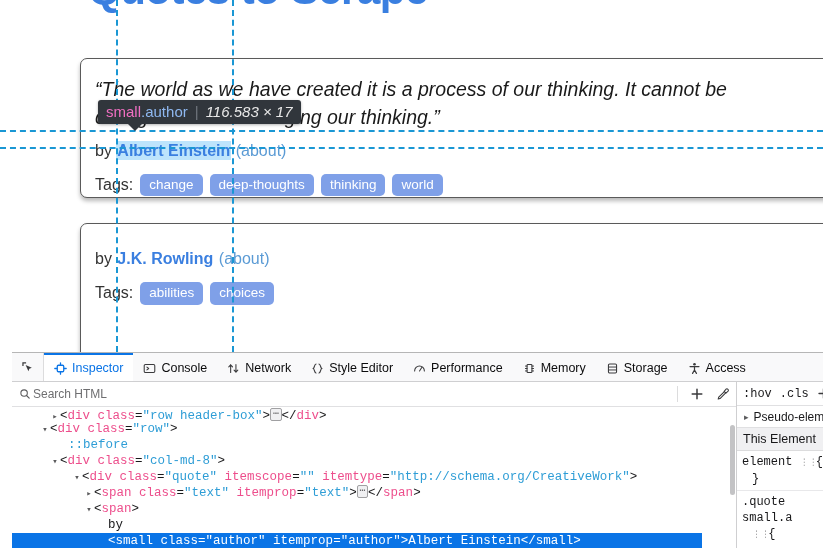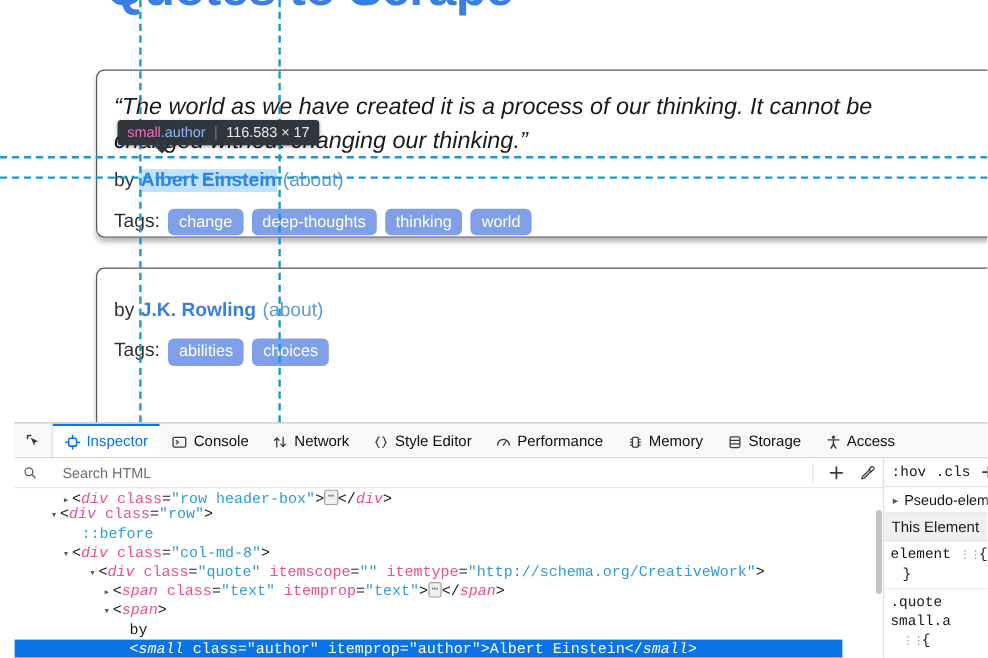--- a/index.html
+++ b/index.html
@@ -98,30 +98,30 @@
   }
 
   
   .infobar {
     position: absolute;
     z-index: 40;
     background: #31363c;
     color: #e8e8e8;
     border-radius: 3px;
     padding: 3px 8px 4px 8px;
-    font-size: 12px;
+    font-size: 15px;
     font-family: "Liberation Sans", sans-serif;
     white-space: nowrap;
     display: flex; align-items: center; gap: 7px;
     box-shadow: 0 1px 3px rgba(0,0,0,0.3);
   }
   .infobar .tag-name { color: #f06fc2; }
   .infobar .class-name { color: #8fb8f0; }
   .infobar .sep { color: #70767d; }
-  .infobar .dims { color: #e8e8e8; }
+  .infobar .dims { color: #e8e8e8; font-style: italic; }
   .infobar-arrow {
     position: absolute;
     left: 30px; bottom: -7px;
     width: 0; height: 0;
     border-left: 7px solid transparent;
     border-right: 7px solid transparent;
     border-top: 7px solid #31363c;
   }
 
   
@@ -164,39 +164,39 @@
   #dt-left { width: 725px; border-right: 1px solid #cfcfd1; display: flex; flex-direction: column; }
   #dt-right { width: 98px; display: flex; flex-direction: column; background: #ffffff; }
 
   #search-bar {
     height: 25px;
     display: flex; align-items: center;
     border-bottom: 1px solid #e0e0e2;
     background: #ffffff;
     padding-left: 7px;
   }
-  #search-input-wrap { flex: 1; display: flex; align-items: center; gap: 21px; }
+  #search-input-wrap { flex: 1; display: flex; align-items: center; gap: 2px; }
   #search-input-wrap .txt { color: #6e6e70; font-size: 12px; }
   .sb-divider { width: 1px; height: 16px; background: #dcdcdd; margin: 0 6px; }
   .sb-btn { width: 26px; display: flex; align-items: center; justify-content: center; }
 
   #markup {
     flex: 1;
     position: relative;
     overflow: hidden;
     font-family: "Liberation Mono", monospace;
     font-size: 12.5px;
     line-height: 16px;
     background: #ffffff;
     padding-top: 1px;
   }
   .mrow { position: relative; height: 16px; white-space: nowrap; color: #18181a; }
   .mrow.sel { background: #0a74e6; color: #ffffff; width: 690px; }
   .mrow.sel .tagn, .mrow.sel .attrn, .mrow.sel .attrv, .mrow.sel .punc { color: #ffffff; }
-  .tagn  { color: #ed4e8c; font-style: italic; }
+  .tagn  { color: #ed4e8c; }
   .attrn { color: #ed4e8c; }
   .attrv { color: #2e9dd6; }
   .punc  { color: #18181a; }
   .pseudo { color: #2e9dd6; }
   .twisty {
     display: inline-block; width: 10px; color: #5a5a5c; font-size: 9px;
     text-align: center;
   }
   .ellipsis-box {
     display: inline-block;

